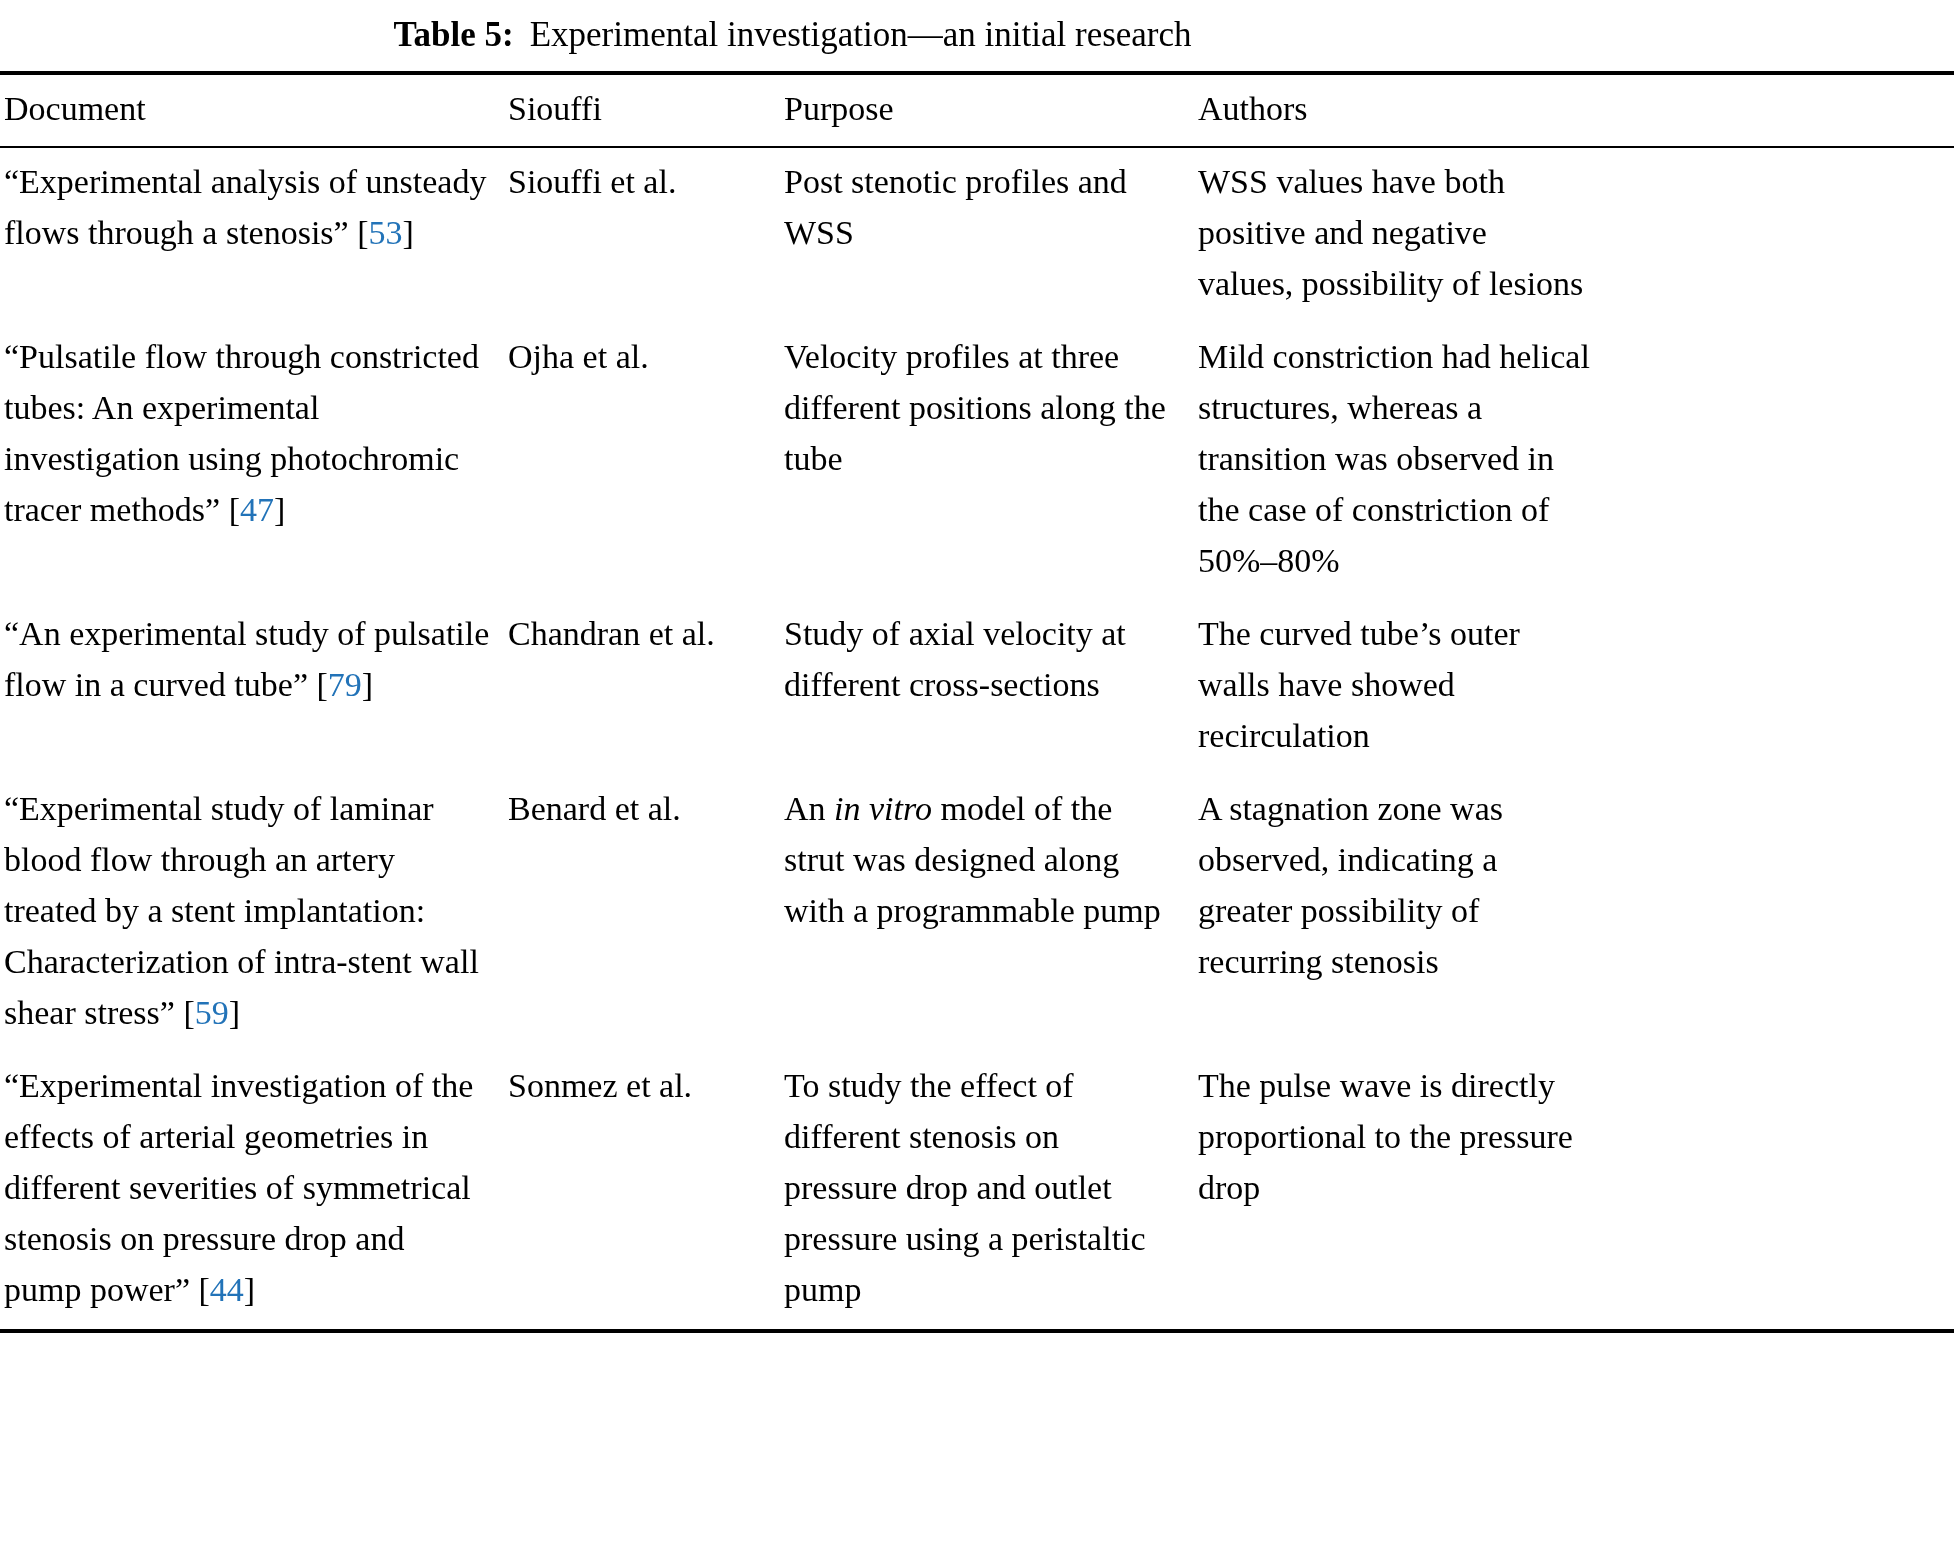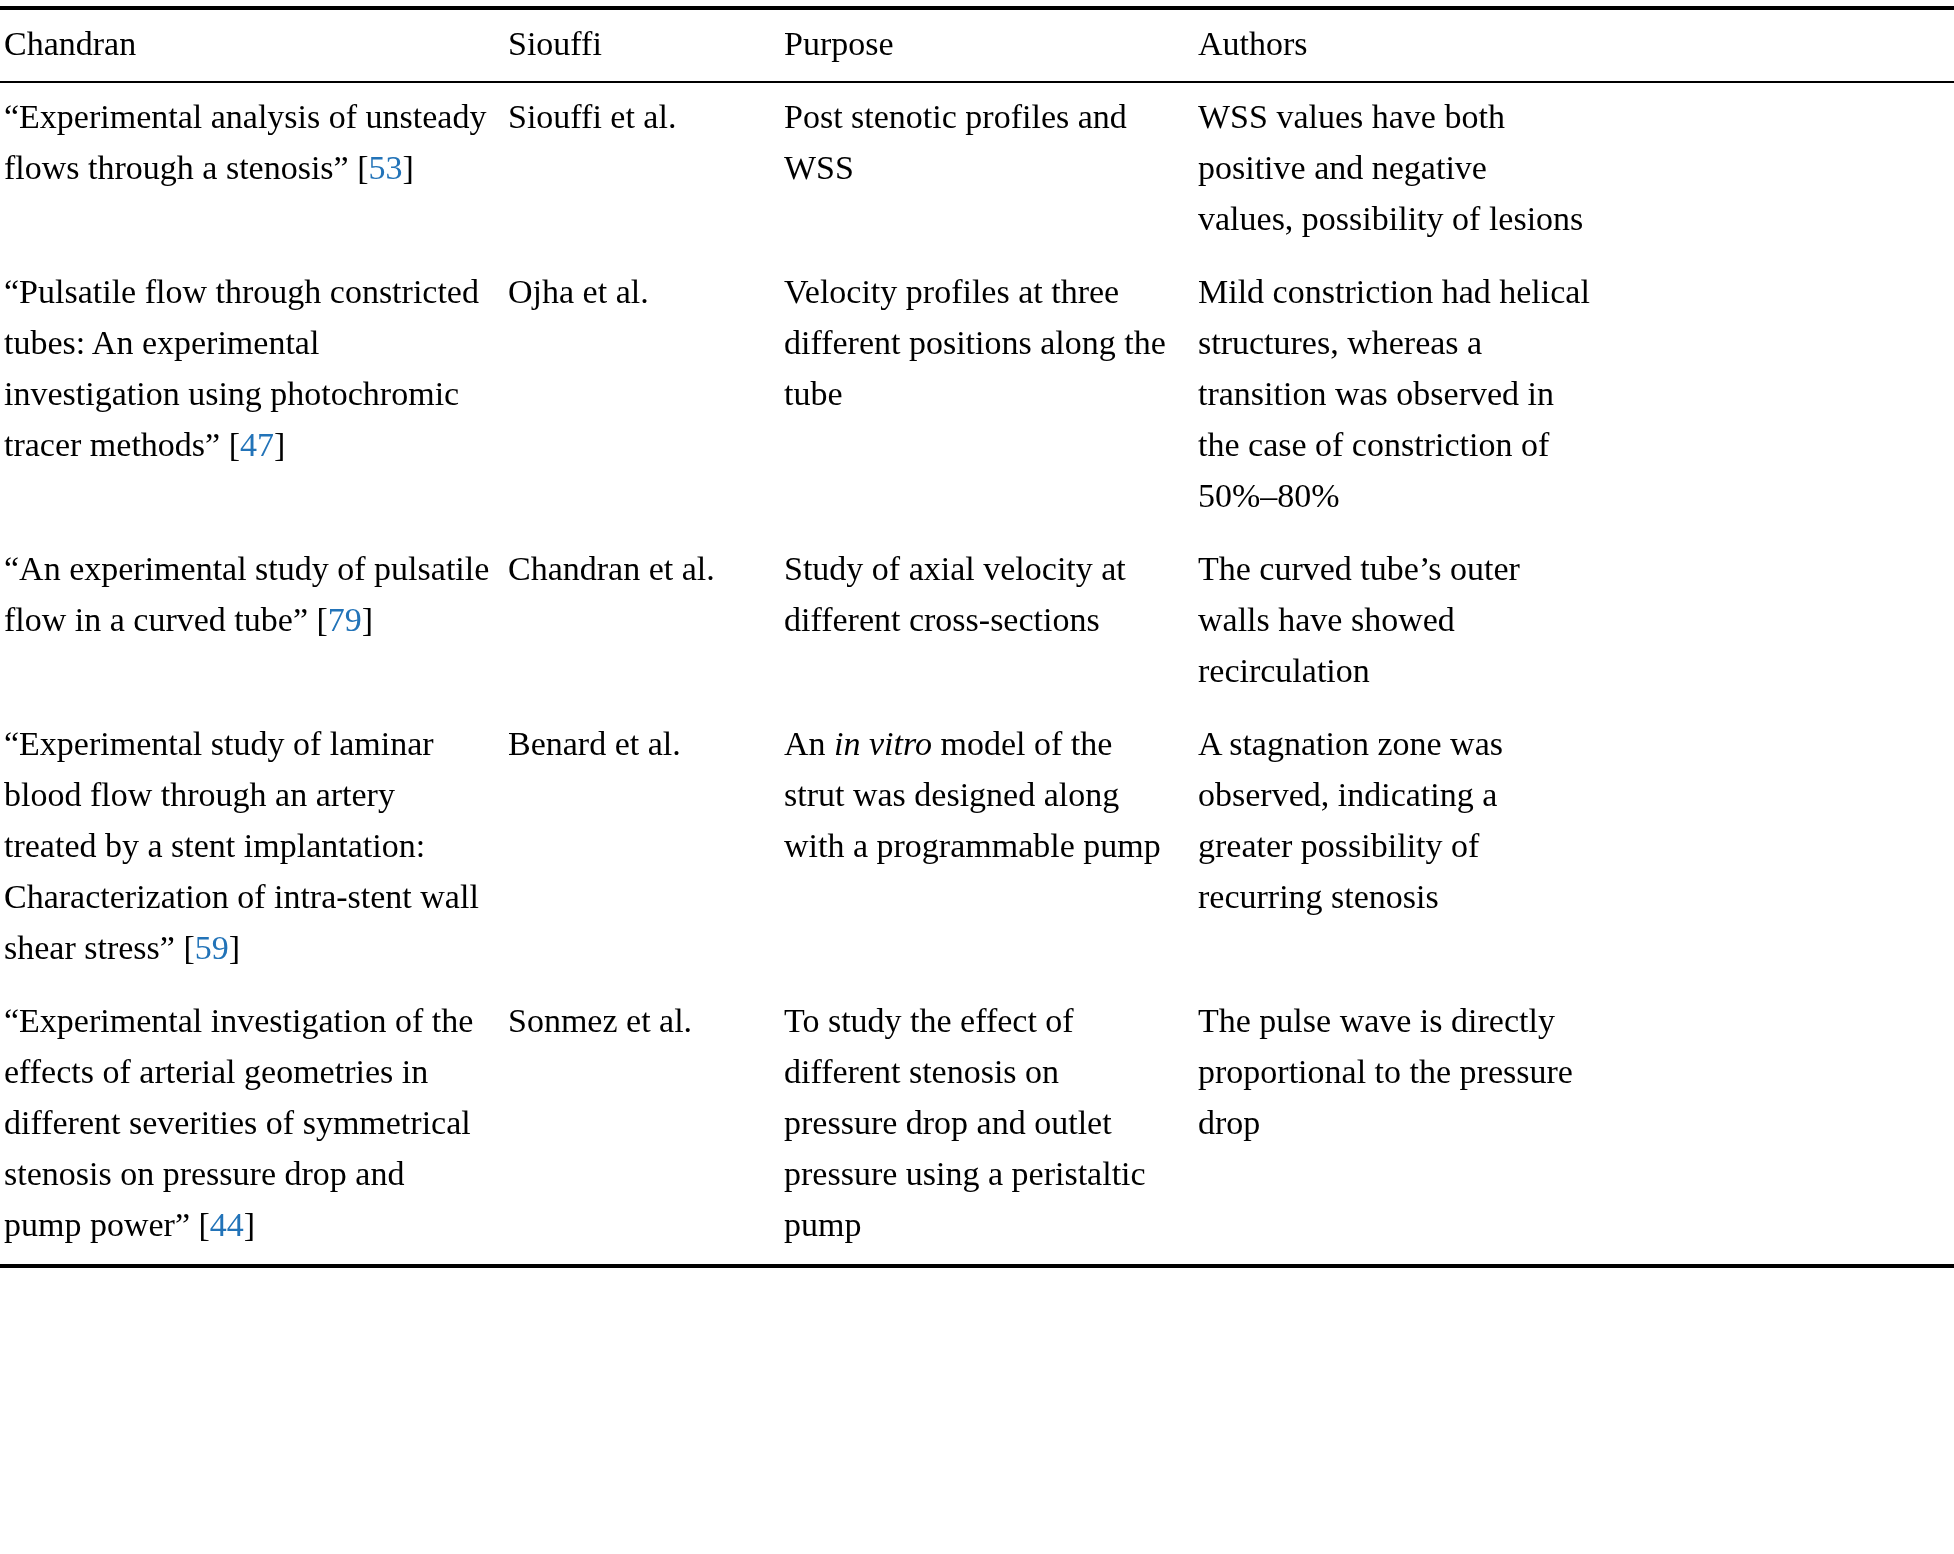--- a/index.html
+++ b/index.html
@@ -77,31 +77,34 @@
   .italic {
     font-style: italic;
     margin-top: 12px;
   }
 </style>
 </head>
 <body>
 
 <div class="page">
 
+  <div class="caption">
+    <span class="label">Table 5:</span><span class="text">Experimental investigation—an initial research</span>
+  </div>
 
   <table class="tbl">
     <colgroup>
       <col class="c1">
         <col class="c2">
         <col class="c3">
         <col class="c4">
     </colgroup>
     <thead>
       <tr>
-        <th>Chandran</th>
+        <th>Document</th>
         <th>Siouffi</th>
         <th>Purpose</th>
         <th>Authors</th>
       </tr>
     </thead>
     <tbody id="table-body">
         <tr>
           <td class="cell-document">
             <div class="cell-text"><span>“Experimental analysis of unsteady flows through a stenosis” [</span><span class="ref">53</span><span>]</span></div>
           </td>

